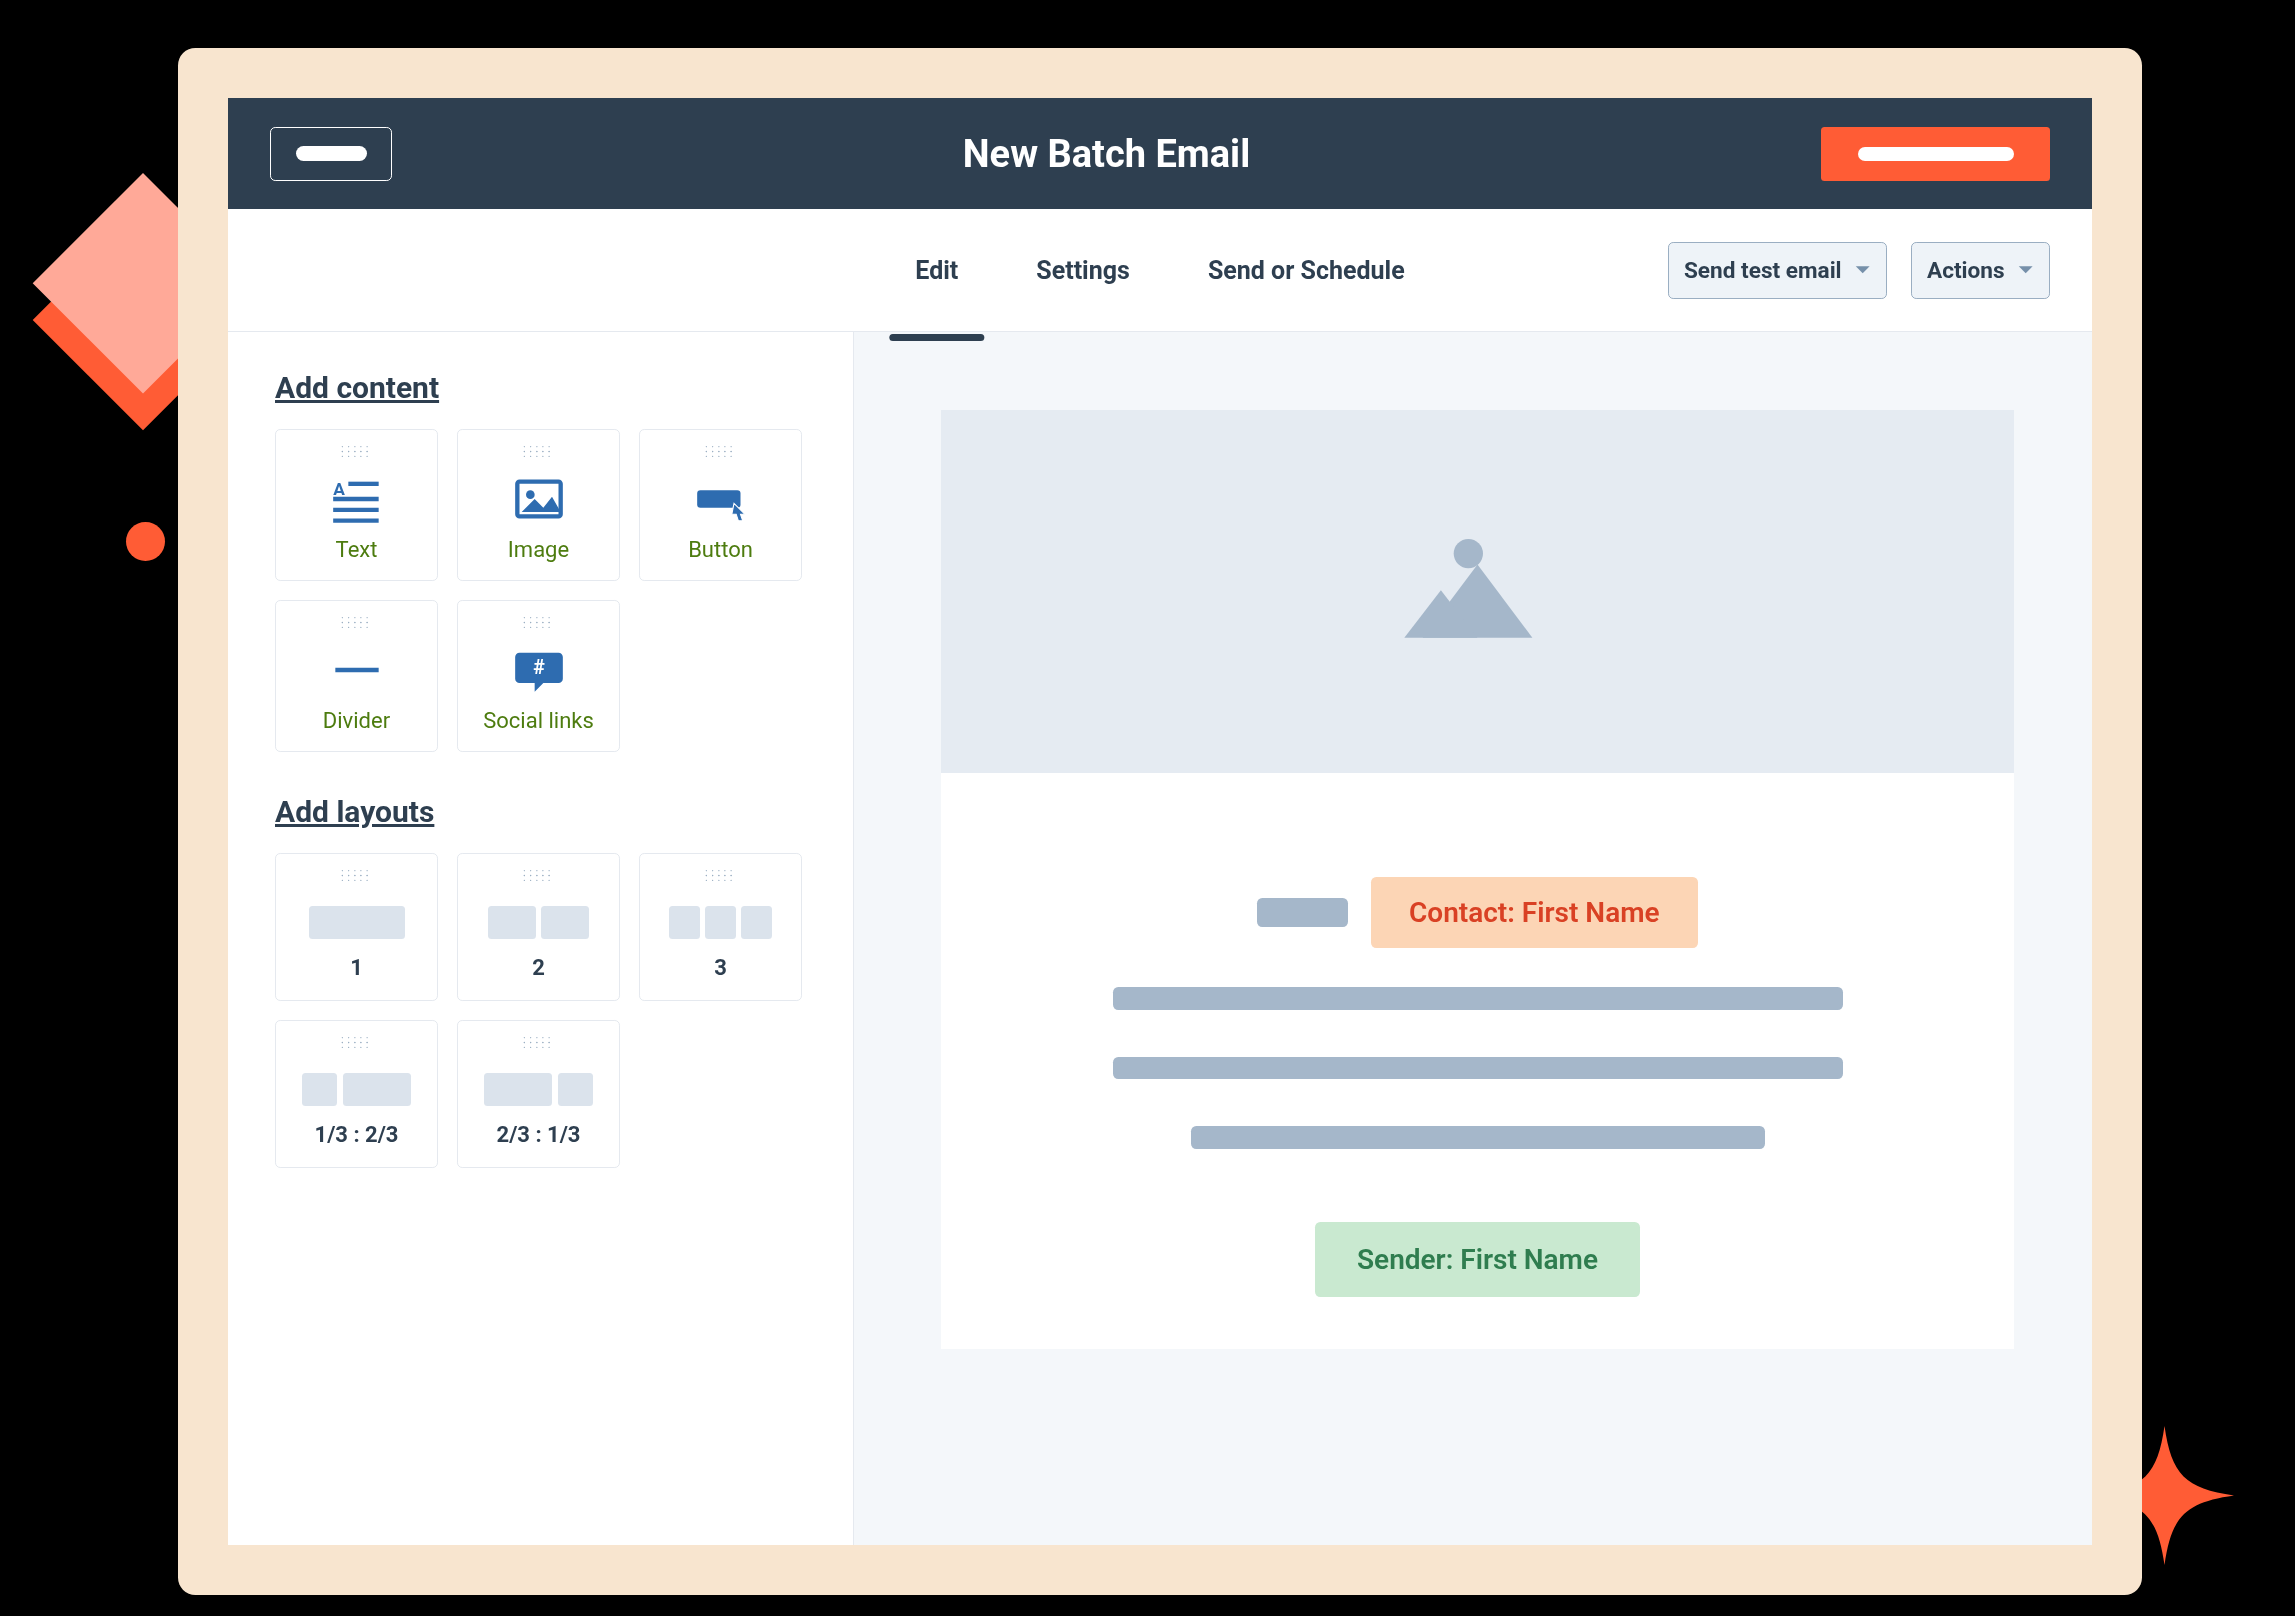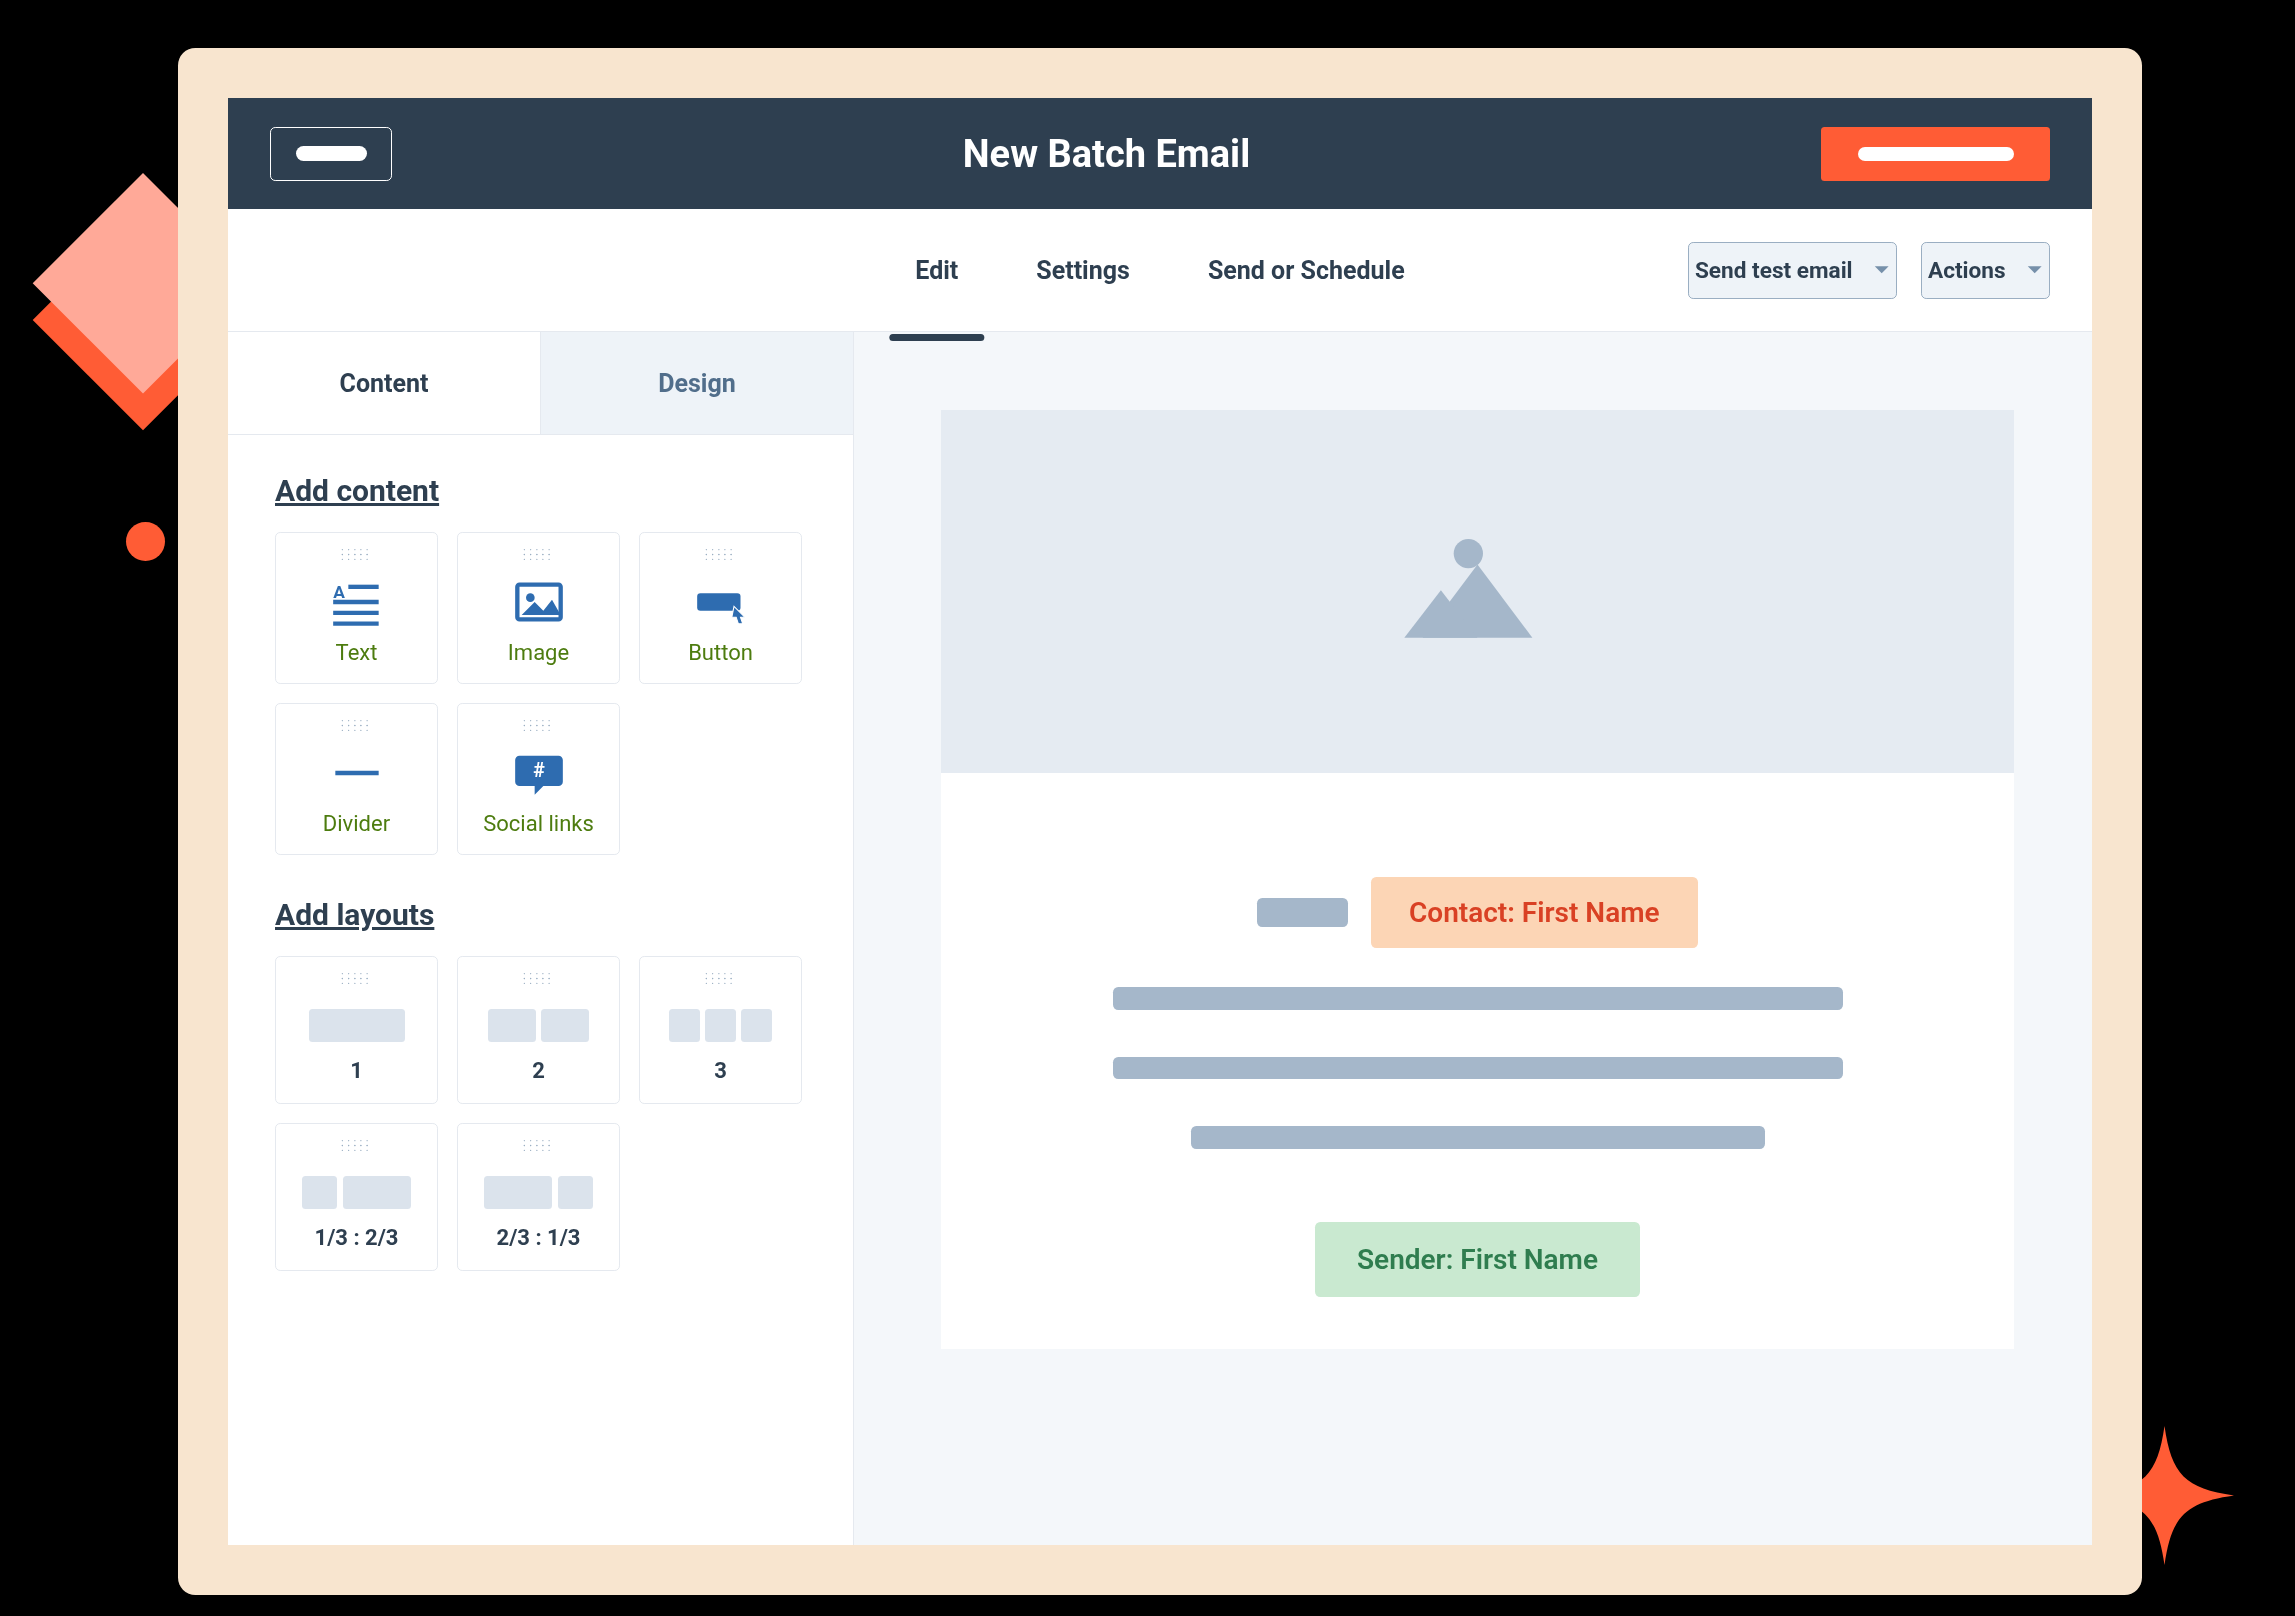--- a/index.html
+++ b/index.html
@@ -153,28 +153,28 @@
   border-radius: 3.5px;
 }
 .toolbar-right {
   margin-left: auto;
   display: flex;
   gap: 24px;
 }
 .btn-outline {
   border: 1.7px solid #9aaec2;
   background: #eef3f8;
-  padding: 14px 6px;
+  padding: 14px 15px;
   font-size: 22.6px;
   font-weight: 700;
   color: #2e3f50;
   border-radius: 5.2px;
   display: flex;
   align-items: center;
-  gap: 20px;
+  gap: 12px;
 }
 .btn-outline svg { width: 17.4px; height: 17.4px; }
 
 
 .workspace {
   flex: 1;
   display: flex;
   overflow: hidden;
 }
 
@@ -388,24 +388,20 @@
           <svg viewBox="0 0 20 20">
               <path d="M2 6 L10 14 L18 6 Z" fill="#7690aa"></path>
             </svg>
         </div>
       </div>
     </div>
 
     <div class="workspace">
 
       <div class="sidebar">
-        <div class="sidebar-tabs">
-          <div class="sidebar-tab">Content</div>
-          <div class="sidebar-tab inactive">Design</div>
-        </div>
         <div class="sidebar-body">
 
           <div class="section-title">Add content</div>
           <div class="block-grid">
 
             <div class="block-card">
               <div class="block-grip">:::::<br>:::::</div>
               <div class="block-icon">
                 <svg viewBox="0 0 48 48">
                     <text x="2" y="20" font-size="16" font-weight="bold" fill="currentColor">A</text>

